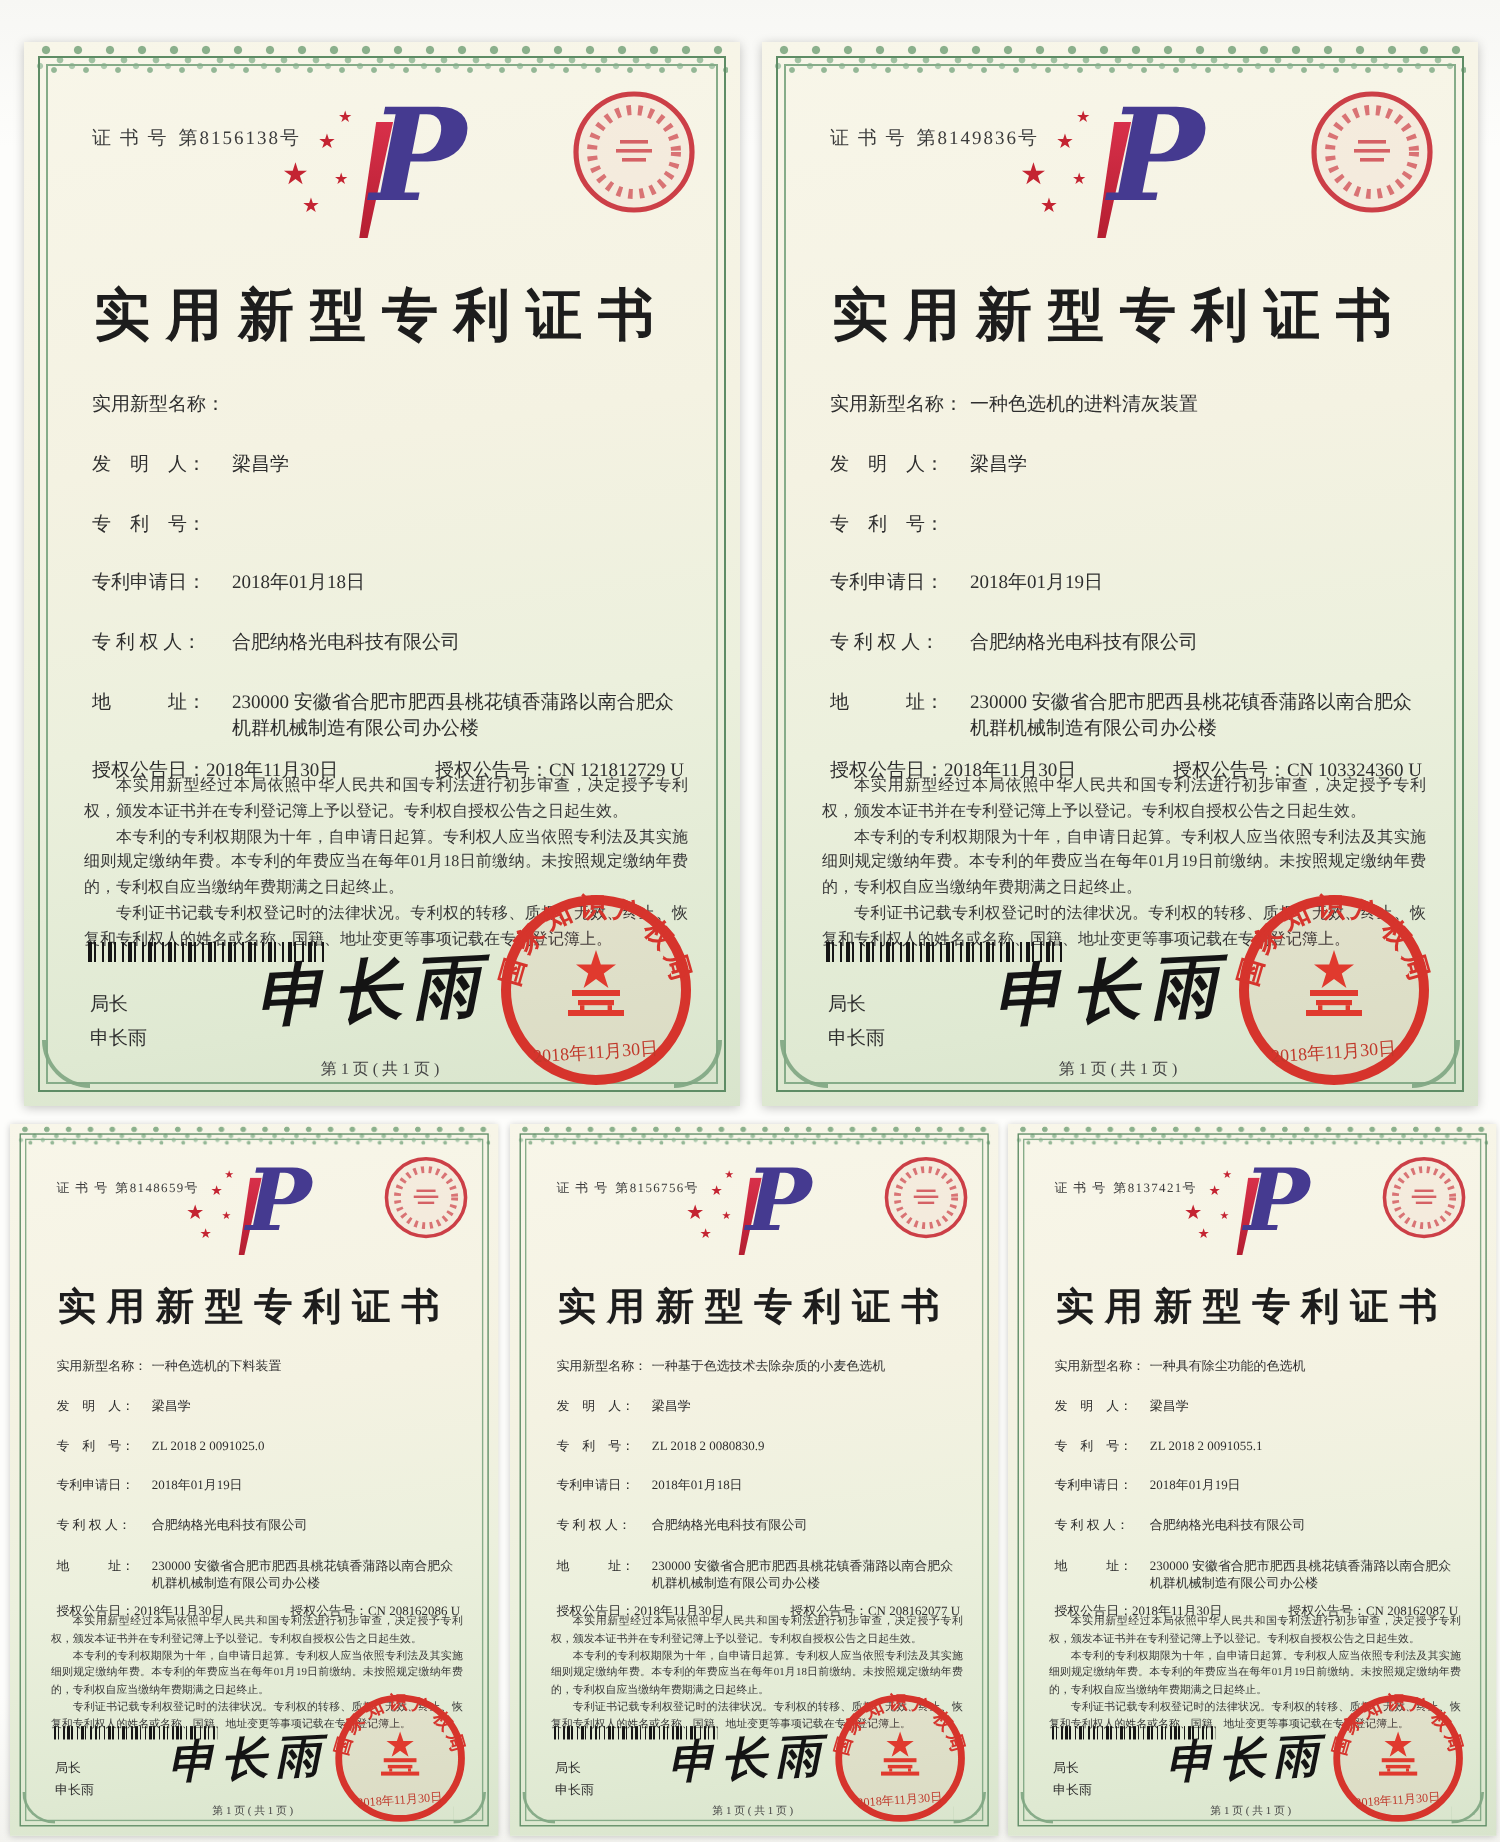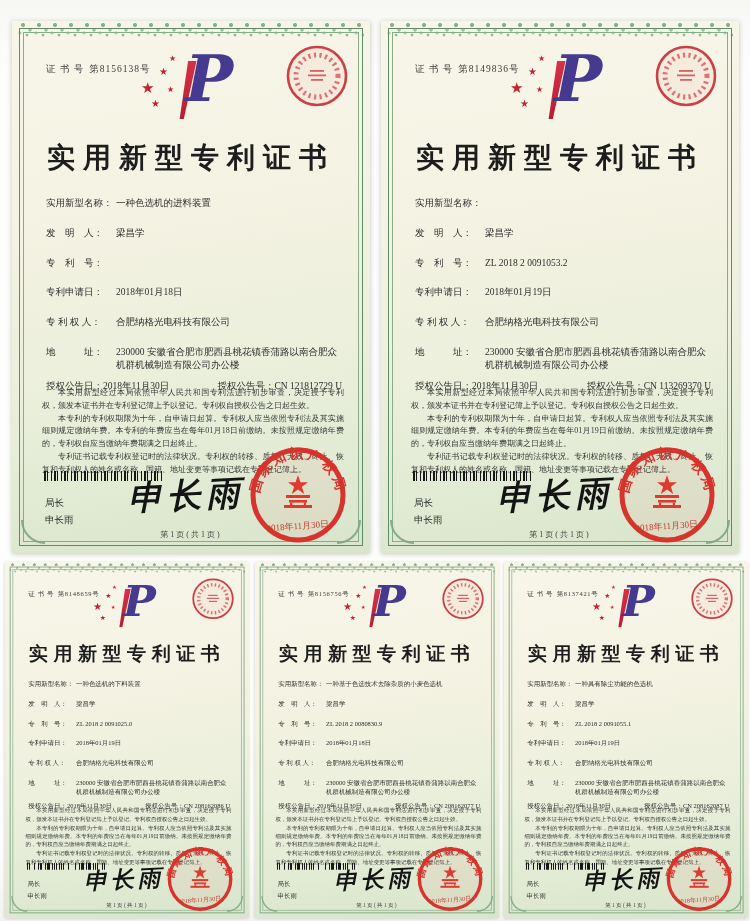--- a/index.html
+++ b/index.html
@@ -81,21 +81,20 @@
       <span class="st s5">★</span>
       <span class="wedge"></span>
       <span class="p">P</span>
     </div>
 
     <div class="title">实用新型专利证书</div>
 
     <div class="fields">
       <div class="frow">
         <span class="lbl">实用新型名称：</span>
-        <span class="val">一种色选机的进料装置</span>
       </div>
       <div class="frow">
         <span class="lbl">发　明　人：</span>
         <span class="val">梁昌学</span>
       </div>
       <div class="frow">
         <span class="lbl">专　利　号：</span>
       </div>
       <div class="frow">
         <span class="lbl">专利申请日：</span>
@@ -179,44 +178,44 @@
       <span class="st s5">★</span>
       <span class="wedge"></span>
       <span class="p">P</span>
     </div>
 
     <div class="title">实用新型专利证书</div>
 
     <div class="fields">
       <div class="frow">
         <span class="lbl">实用新型名称：</span>
+        <span class="val">一种色选机的进料清灰装置</span>
       </div>
       <div class="frow">
         <span class="lbl">发　明　人：</span>
         <span class="val">梁昌学</span>
       </div>
       <div class="frow">
         <span class="lbl">专　利　号：</span>
-        <span class="val">ZL 2018 2 0091053.2</span>
       </div>
       <div class="frow">
         <span class="lbl">专利申请日：</span>
         <span class="val">2018年01月19日</span>
       </div>
       <div class="frow">
         <span class="lbl">专 利 权 人：</span>
         <span class="val">合肥纳格光电科技有限公司</span>
       </div>
       <div class="frow addr">
         <span class="lbl">地　　　址：</span>
         <span class="val">230000 安徽省合肥市肥西县桃花镇香蒲路以南合肥众机群机械制造有限公司办公楼</span>
       </div>
       <div class="frow grant">
         <span class="pair1"><span>授权公告日：</span><span>2018年11月30日</span></span>
-        <span class="pair2"><span>授权公告号：</span><span>CN 113269370 U</span></span>
+        <span class="pair2"><span>授权公告号：</span><span>CN 103324360 U</span></span>
       </div>
     </div>
 
     <div class="bodytext">
       <p>本实用新型经过本局依照中华人民共和国专利法进行初步审查，决定授予专利权，颁发本证书并在专利登记簿上予以登记。专利权自授权公告之日起生效。</p>
       <p>本专利的专利权期限为十年，自申请日起算。专利权人应当依照专利法及其实施细则规定缴纳年费。本专利的年费应当在每年01月19日前缴纳。未按照规定缴纳年费的，专利权自应当缴纳年费期满之日起终止。</p>
       <p>专利证书记载专利权登记时的法律状况。专利权的转移、质押、无效、终止、恢复和专利权人的姓名或名称、国籍、地址变更等事项记载在专利登记簿上。</p>
     </div>
 
     <div class="barcode"></div>

